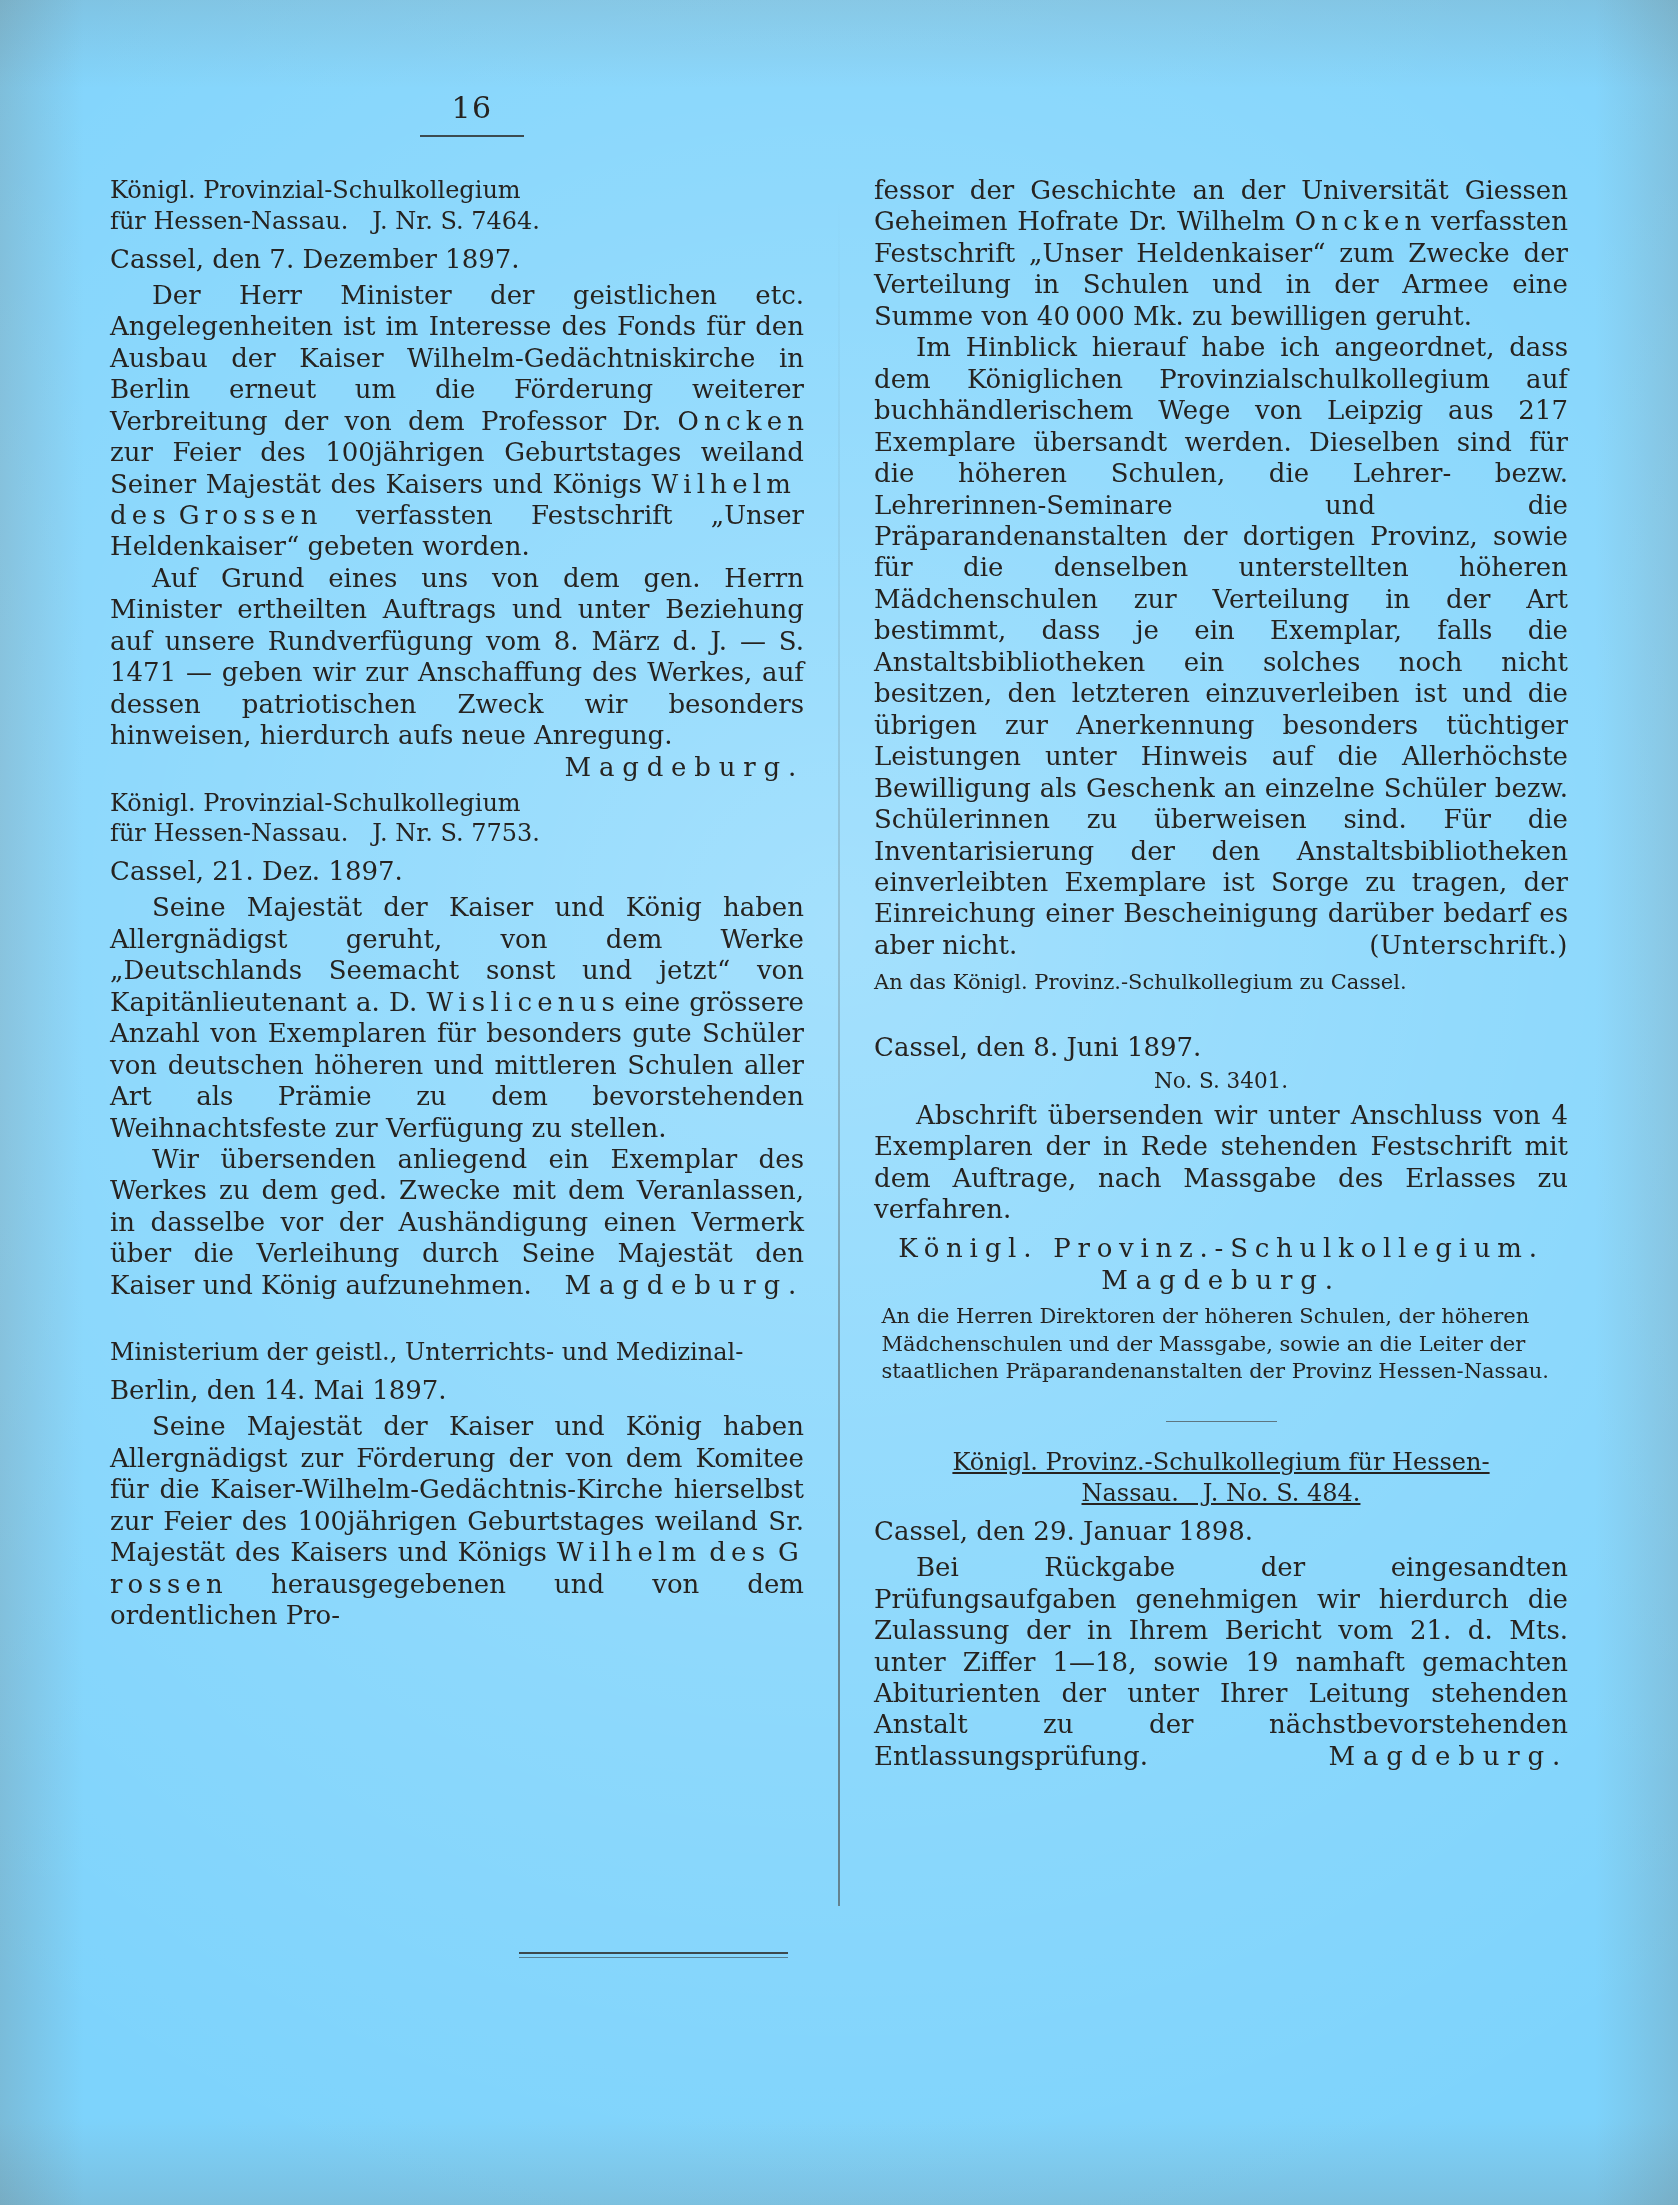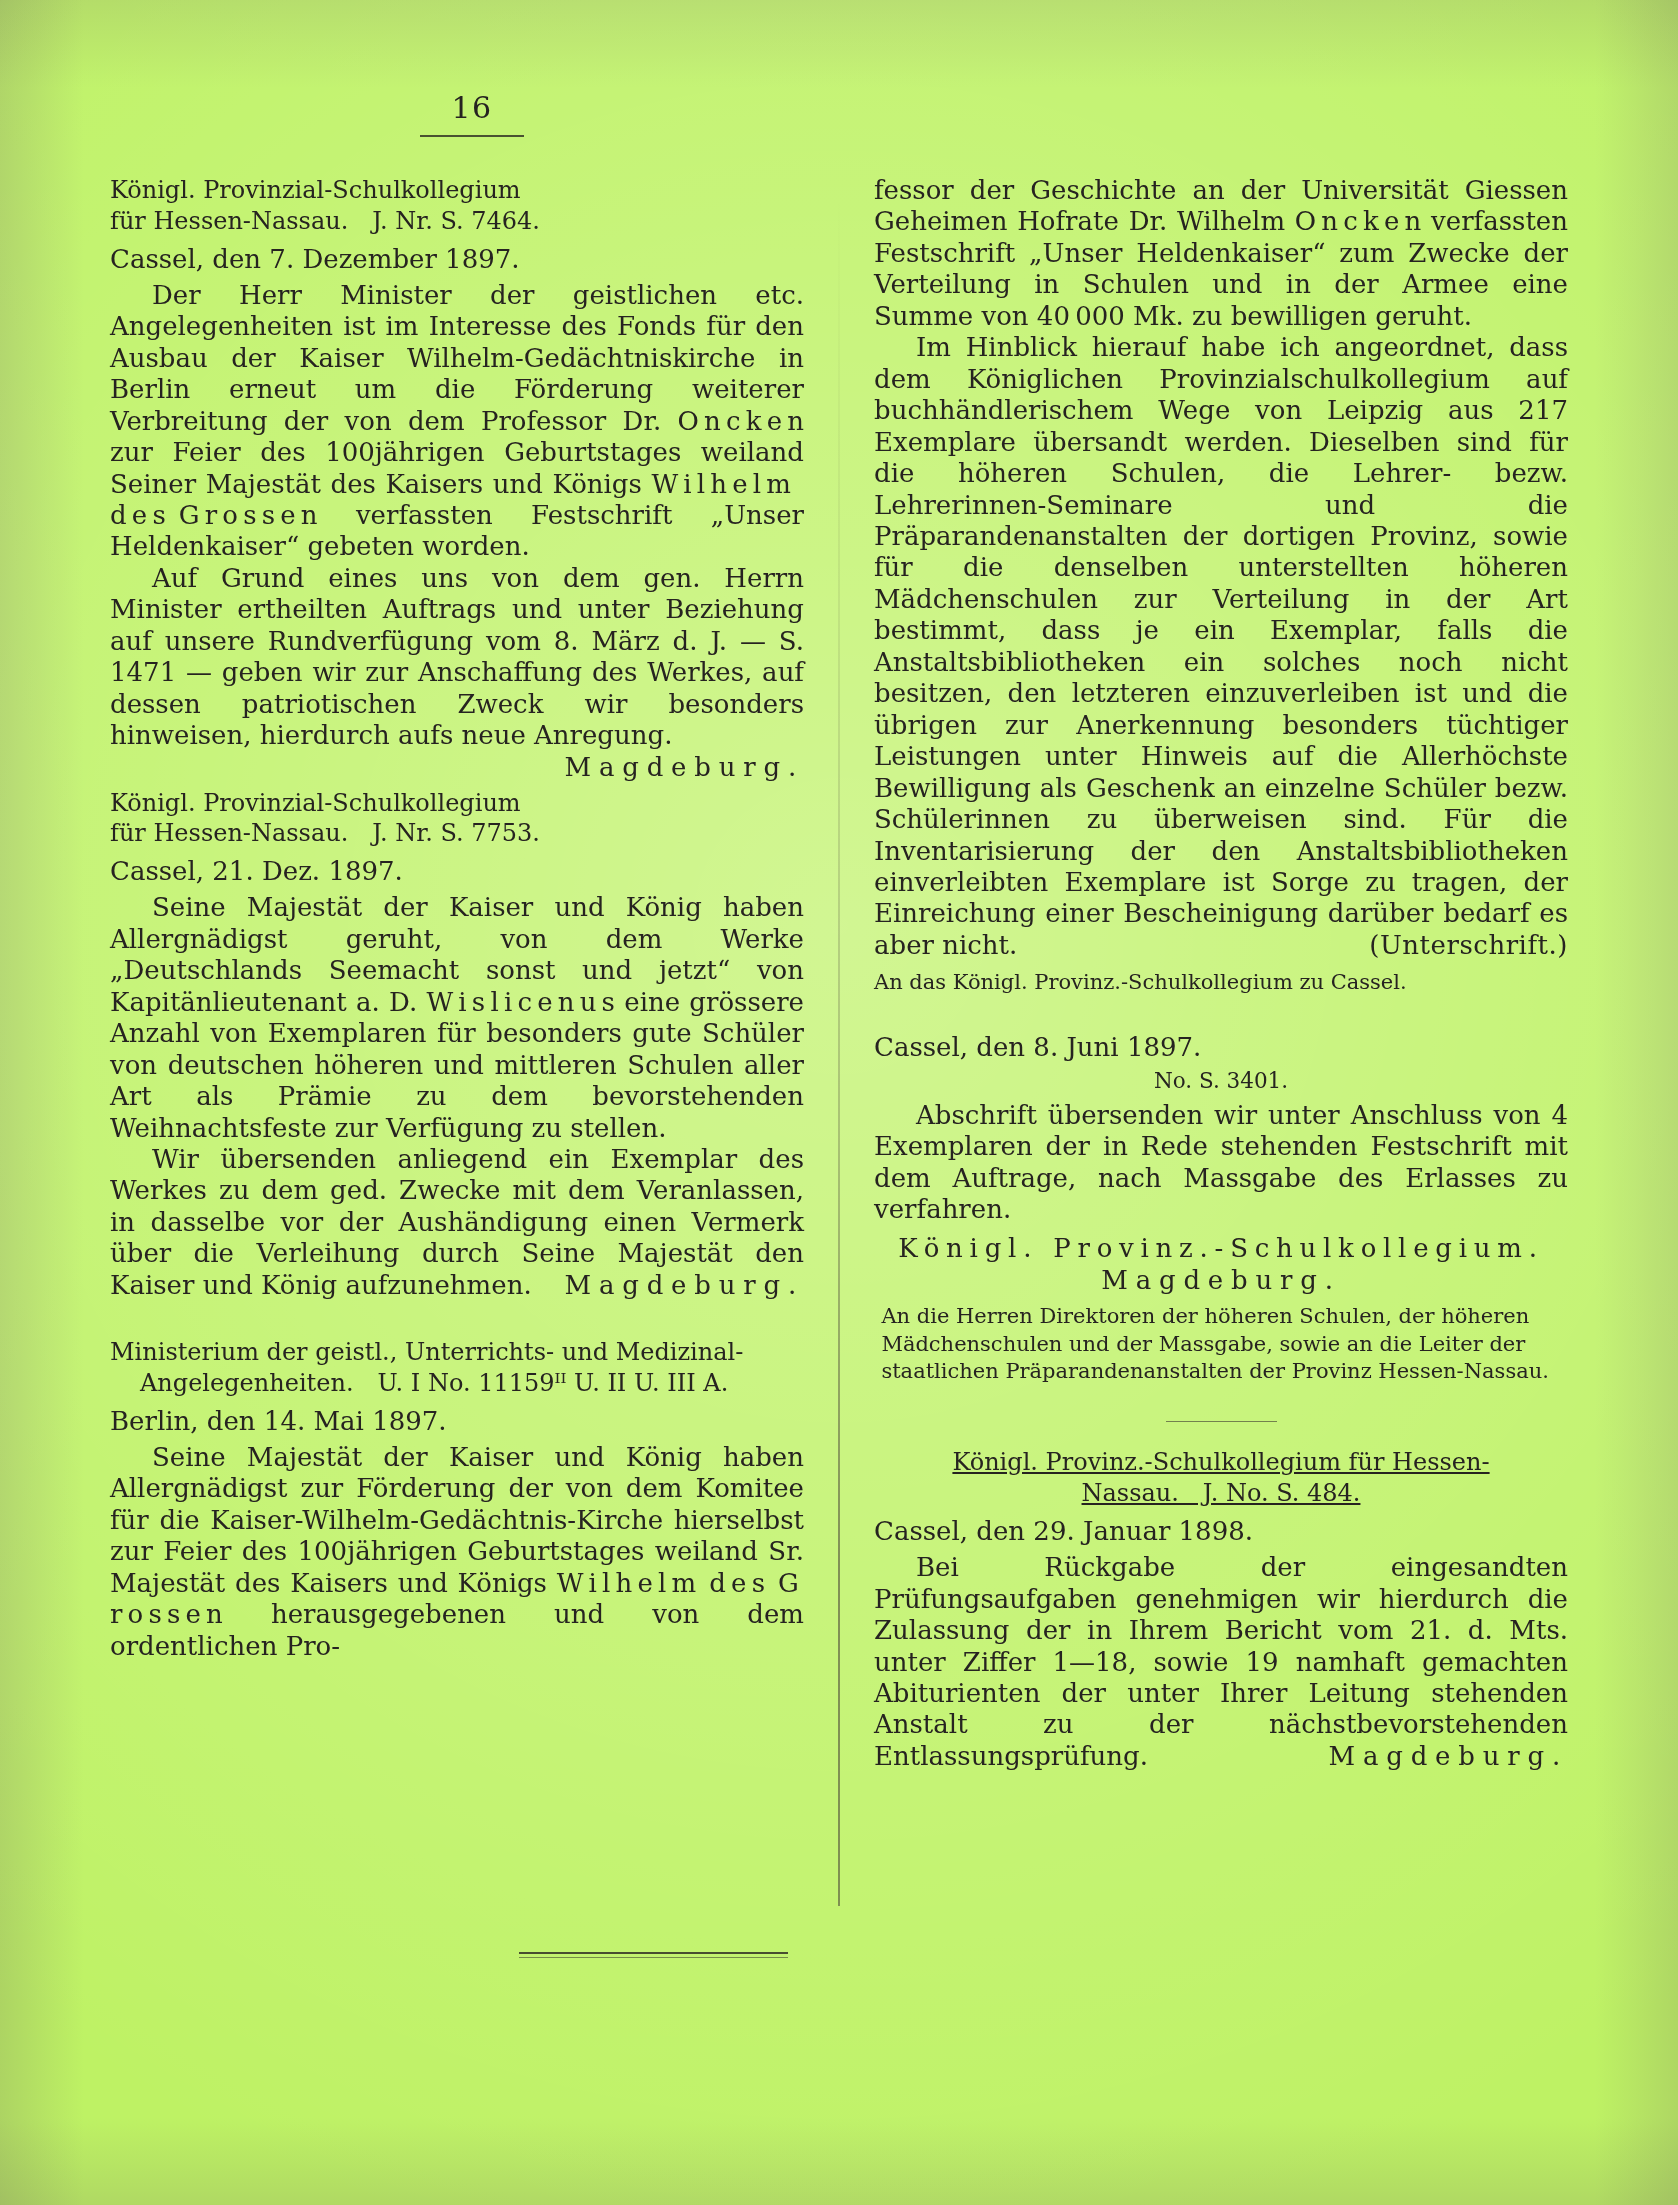--- a/index.html
+++ b/index.html
@@ -4,21 +4,21 @@
 <style>
   * { margin:0; padding:0; box-sizing:border-box; }
   html,body { width:1679px; height:2205px; }
   body {
     background:#9b9894;
     font-family:"DejaVu Serif","Liberation Serif",serif;
   }
   .page {
     position:relative;
     width:1679px; height:2205px;
-    background:#bef264;
+    background:#7dd3fc;
     color:#262320;
     overflow:hidden;
   }
   
   .page::before {
     content:""; position:absolute; inset:0; pointer-events:none;
     background:
       radial-gradient(ellipse 130% 100% at 50% 42%, rgba(255,255,255,.30), rgba(0,0,0,0) 62%),
       linear-gradient(90deg, rgba(110,104,94,.22), rgba(0,0,0,0) 5%, rgba(0,0,0,0) 95%, rgba(110,104,94,.20)),
       linear-gradient(180deg, rgba(110,104,94,.16), rgba(0,0,0,0) 4%, rgba(0,0,0,0) 96%, rgba(110,104,94,.18));
@@ -109,21 +109,20 @@
           <div>für Hessen-Nassau. J. Nr. S. 7753.</div>
         </div>
         <div class="dateline">Cassel, 21. Dez. 1897.</div>
         <p class="para">Seine Majestät der Kaiser und König haben Allergnädigst geruht, von dem Werke „Deutschlands Seemacht sonst und jetzt“ von Kapitänlieutenant a. D. W i s l i c e n u s eine grössere Anzahl von Exemplaren für besonders gute Schüler von deutschen höheren und mittleren Schulen aller Art als Prämie zu dem bevorstehenden Weihnachtsfeste zur Verfügung zu stellen.</p>
         <p class="para"><span>Wir übersenden anliegend ein Exemplar des Werkes zu dem ged. Zwecke mit dem Veranlassen, in dasselbe vor der Aushändigung einen Vermerk über die Verleihung durch Seine Majestät den Kaiser und König aufzunehmen.</span><span class="sig">Magdeburg.</span></p>
       </section>
 
       <section class="section">
         <div class="letterhead">
           <div>Ministerium der geistl., Unterrichts- und Medizinal-</div>
-          <div class="lh-indent">Angelegenheiten. U. I No. 11159ᴵᴵ U. II U. III A.</div>
         </div>
         <div class="dateline">Berlin, den 14. Mai 1897.</div>
         <p class="para">Seine Majestät der Kaiser und König haben Allergnädigst zur Förderung der von dem Komitee für die Kaiser-Wilhelm-Gedächtnis-Kirche hierselbst zur Feier des 100jährigen Geburtstages weiland Sr. Majestät des Kaisers und Königs W i l h e l m d e s G r o s s e n herausgegebenen und von dem ordentlichen Pro-</p>
       </section>
 
     </div>
 
     <div class="col">
 
       <section class="section">

